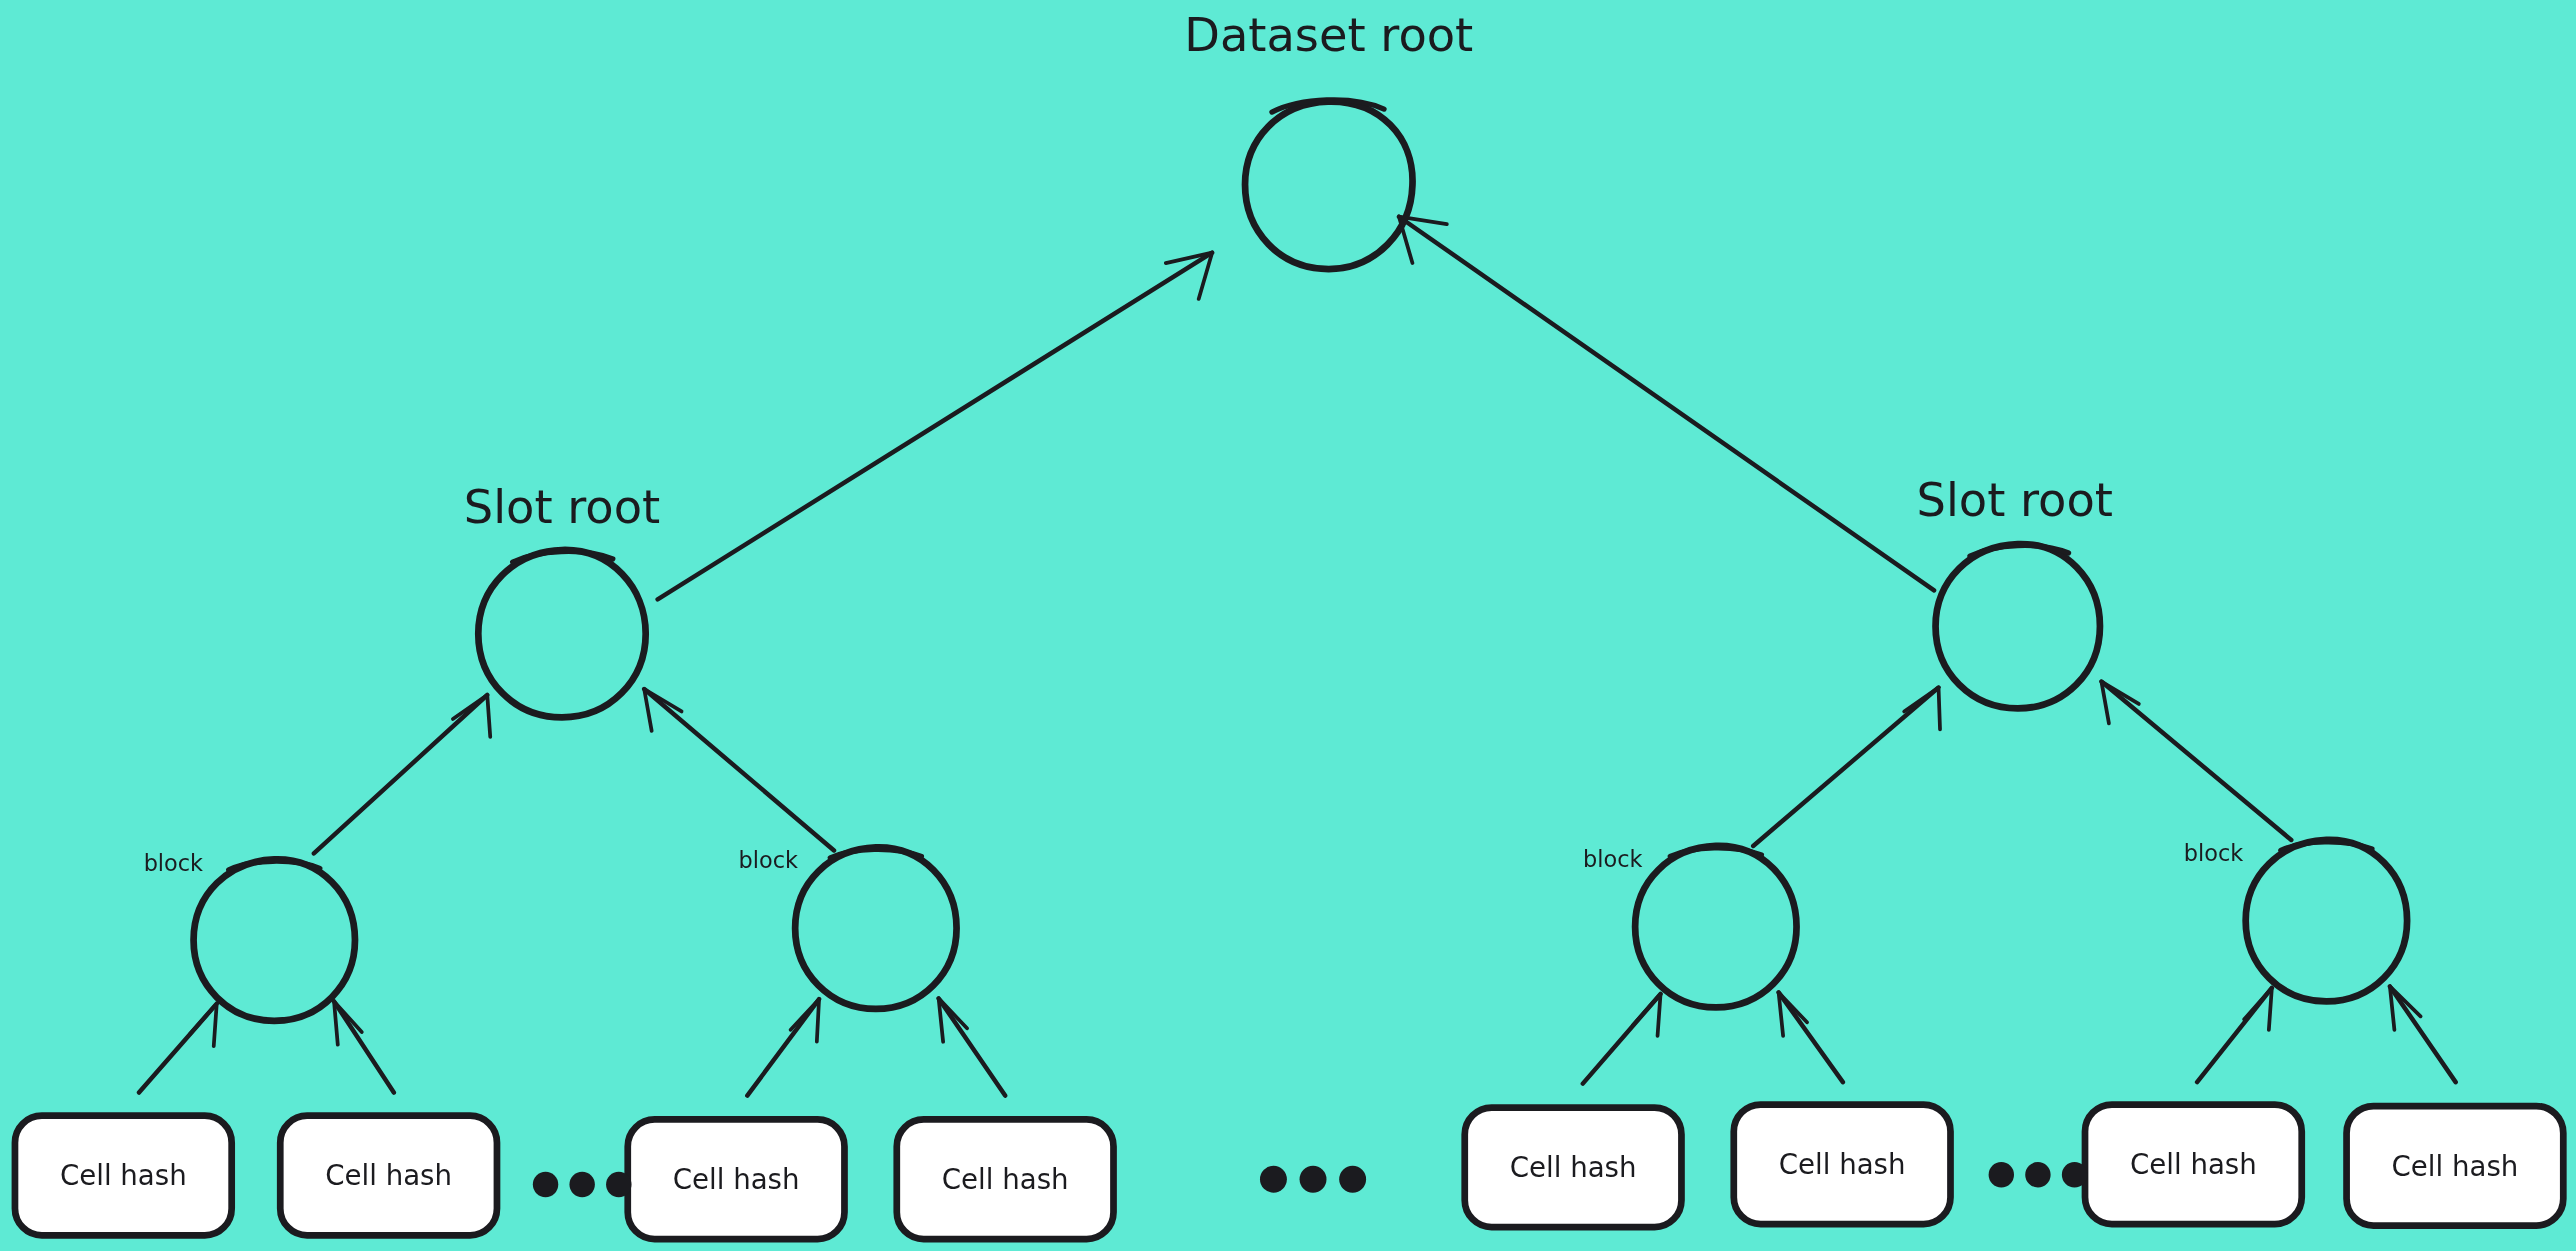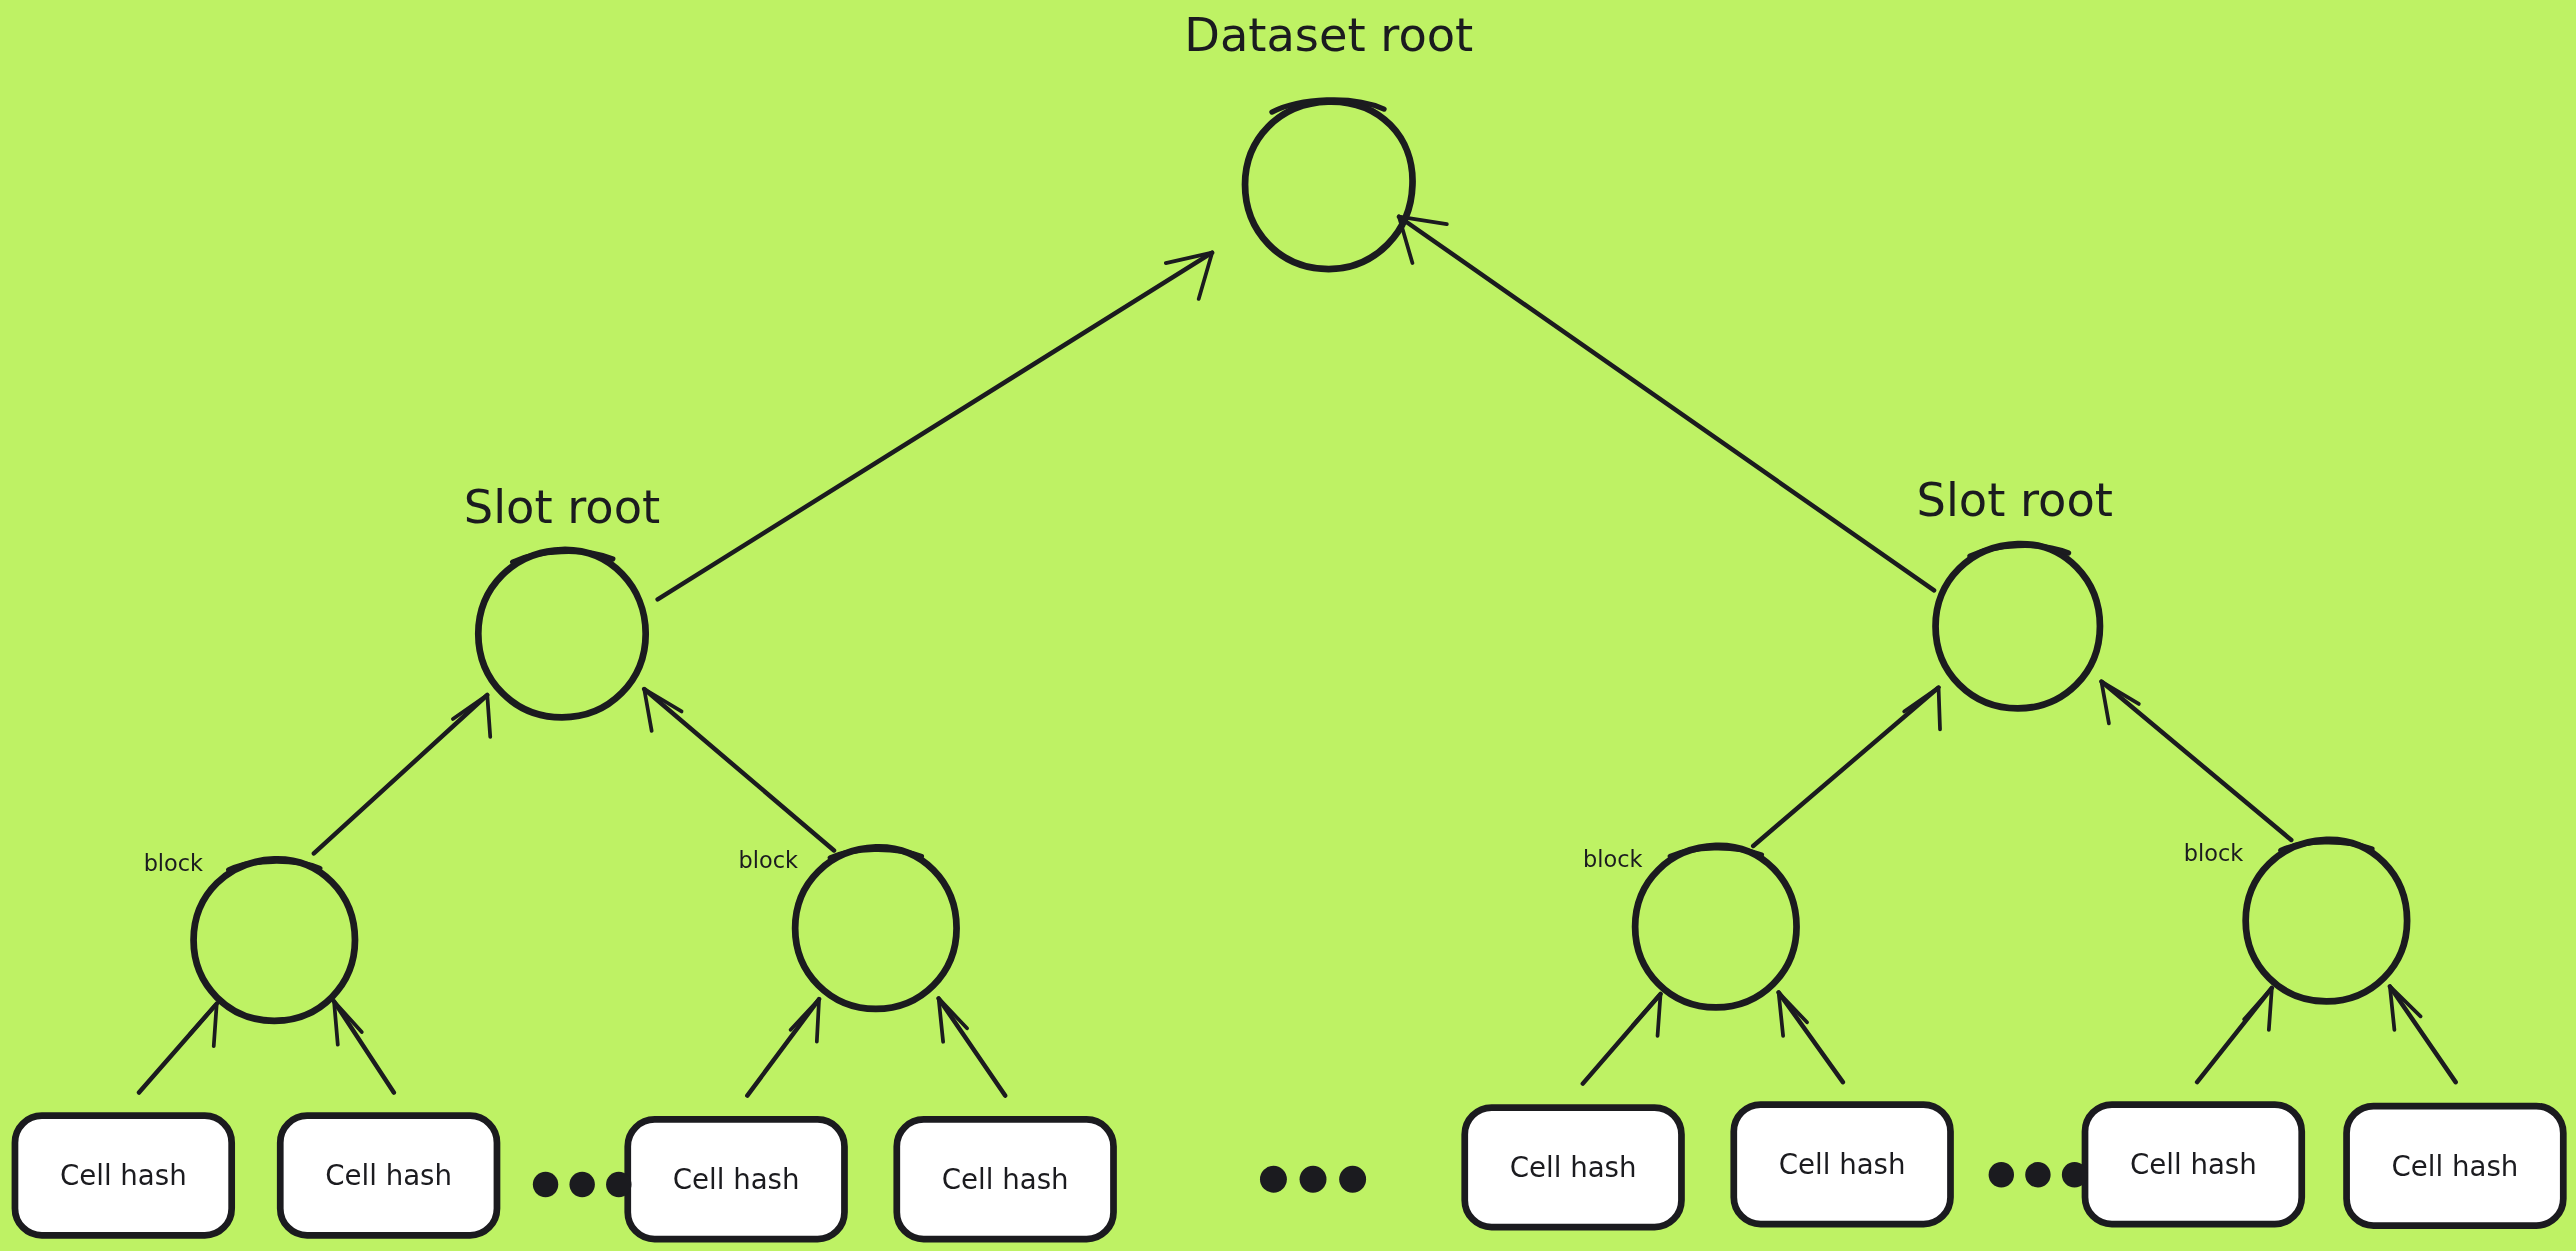--- a/index.html
+++ b/index.html
@@ -4,21 +4,21 @@
 <style>
   html, body {
     margin: 0;
     padding: 0;
     background: #ffffff;
   }
   #stage {
     position: relative;
     width: 2576px;
     height: 1251px;
-    background: #bef264;
+    background: #5eead4;
     overflow: hidden;
     font-family: "DejaVu Sans", sans-serif;
   }
   #diagram {
     position: absolute;
     top: 0;
     left: 0;
     width: 2576px;
     height: 1251px;
   }

